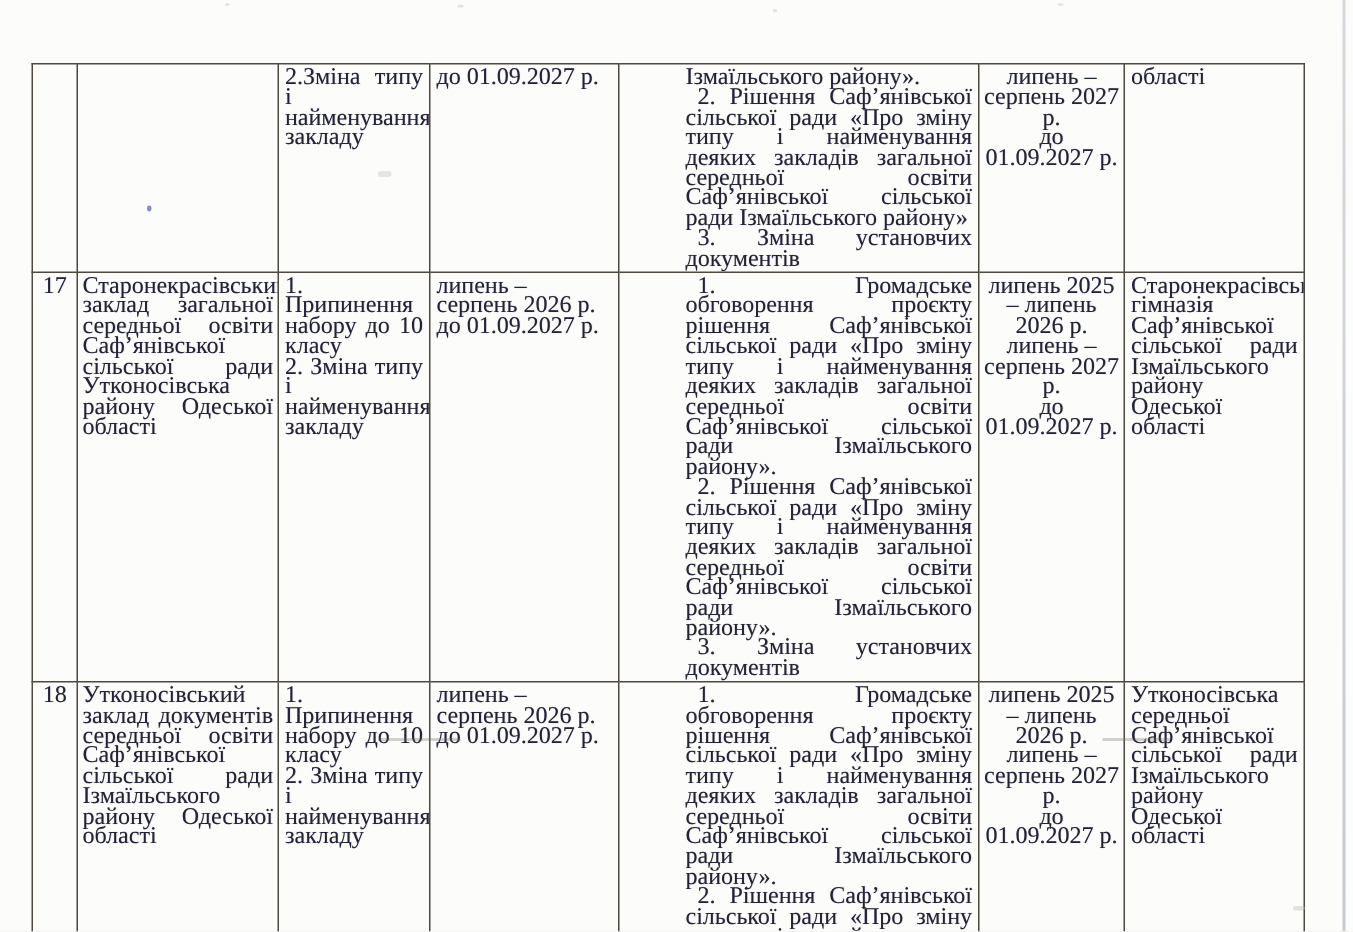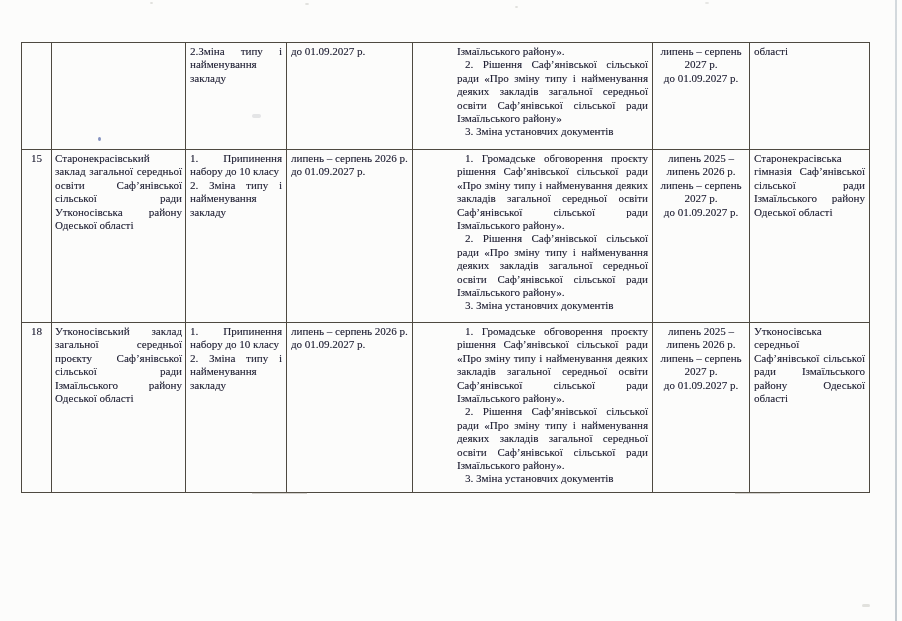--- a/index.html
+++ b/index.html
@@ -9,21 +9,21 @@
     background: #fcfcfb; overflow: hidden;
     font-family: "Liberation Serif", "DejaVu Serif", serif;
     color: #232336;
   }
   table.doc {
     position: absolute; left: 21px; top: 42px; width: 849px;
     border-collapse: collapse; table-layout: fixed;
   }
   .doc td {
     border: 1px solid #4e4940; vertical-align: top;
-    padding: 2px 4px; font-size: 11px; line-height: 13.4px;
+    padding: 2px 4px; font-size: 16px; line-height: 13.4px;
     text-shadow: 0.2px 0.2px 0.6px rgba(35,35,60,0.35);
     overflow: hidden;
   }
   .doc p { margin: 0; }
   td.cn { text-align: center; padding: 2px 1px; }
   td.cs { text-align: justify; padding: 2px 3px; }
   td.ca { text-align: justify; }
   td.cp { text-align: justify; padding-left: 44px; }
   td.cr { text-align: justify; margin-top: 28px; }
   td.cd6 { padding: 2px 3px; text-align: center; }
@@ -75,21 +75,21 @@
         <p class="mt32">липень – серпень 2027 р.</p>
         <p class="mt31">до 01.09.2027 р.</p>
       </td>
       <td class="cr">
         <p>області</p>
       </td>
     </tr>
 
     <tr style="height:173px">
       <td class="cn">
-        <p>15</p>
+        <p>17</p>
       </td>
       <td class="cs">
         <p>Старонекрасівський заклад загальної середньої освіти Саф’янівської сільської ради Утконосівська району Одеської області</p>
       </td>
       <td class="ca">
         <p>1. Припинення набору до 10 класу</p>
         <p class="mt64">2. Зміна типу і найменування закладу</p>
       </td>
       <td>
         <p>липень – серпень 2026 р.</p>
@@ -108,21 +108,21 @@
       <td class="cr">
         <p>Старонекрасівська гімназія Саф’янівської сільської ради Ізмаїльського району Одеської області</p>
       </td>
     </tr>
 
     <tr style="height:170px">
       <td class="cn">
         <p>18</p>
       </td>
       <td class="cs">
-        <p>Утконосівський заклад загальної середньої проєкту Саф’янівської сільської ради Ізмаїльського району Одеської області</p>
+        <p>Утконосівський заклад документів середньої освіти Саф’янівської сільської ради Ізмаїльського району Одеської області</p>
       </td>
       <td class="ca">
         <p>1. Припинення набору до 10 класу</p>
         <p class="mt64">2. Зміна типу і найменування закладу</p>
       </td>
       <td>
         <p>липень – серпень 2026 р.</p>
         <p class="mt77">до 01.09.2027 р.</p>
       </td>
       <td class="cp">

